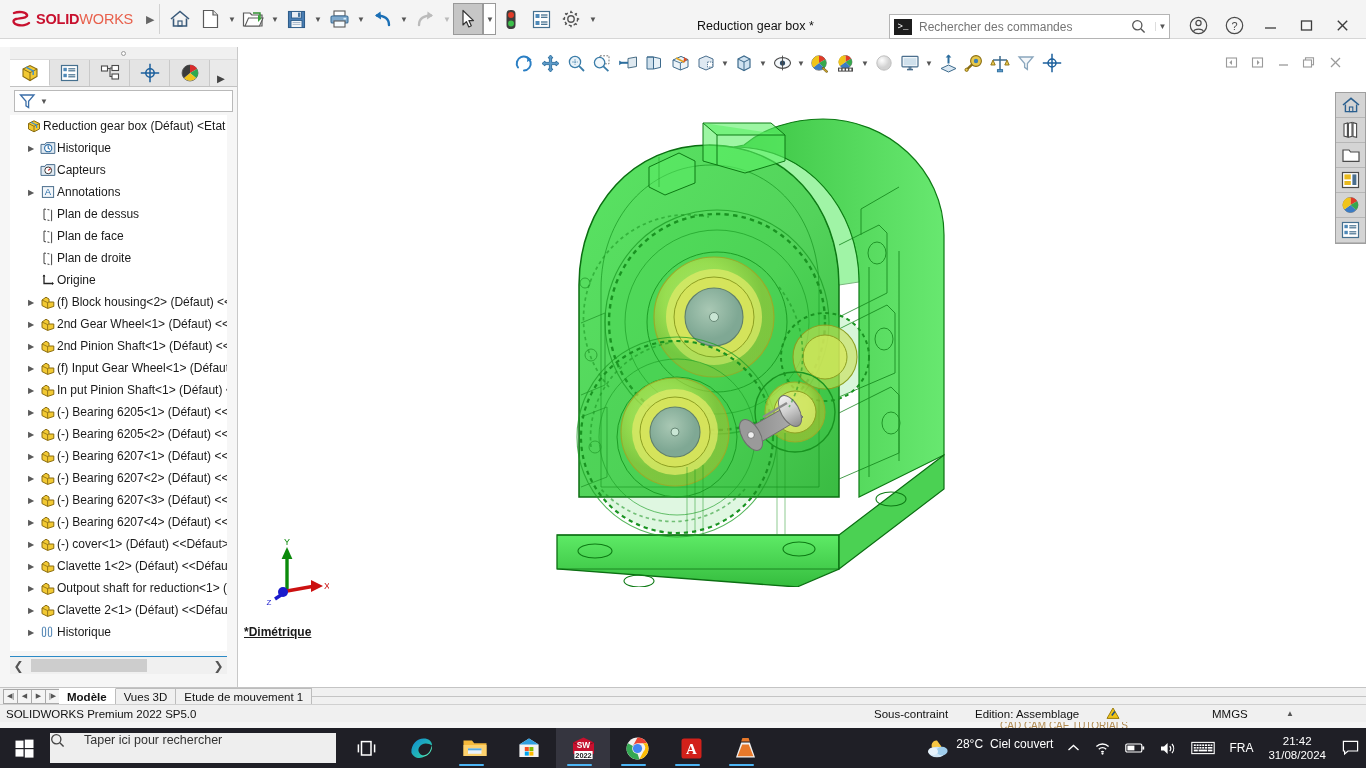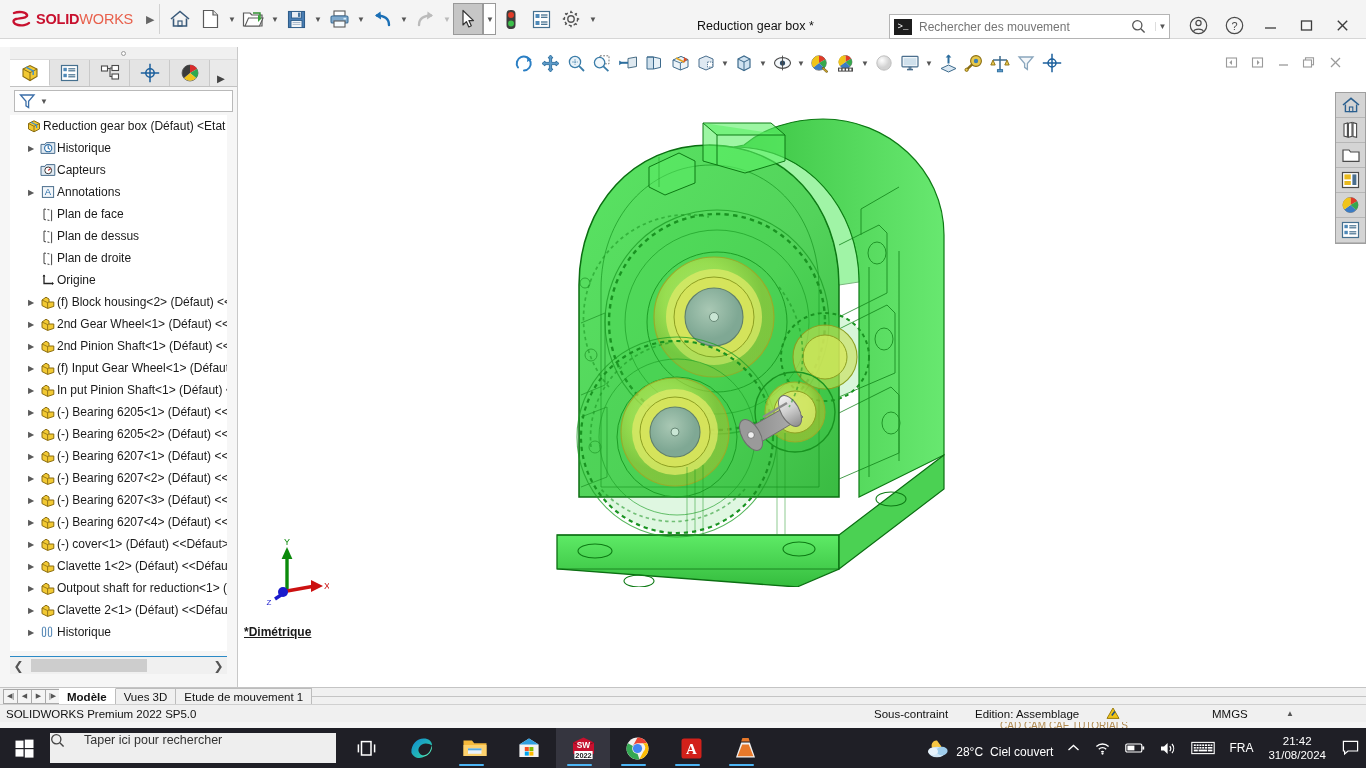--- a/index.html
+++ b/index.html
@@ -213,21 +213,21 @@
   .tb-app {
     width: 54px; height: 40px; display: flex; align-items: center; justify-content: center;
     position: relative;
   }
   .tb-app.active { background: #35353f; }
   .tb-app .runbar {
     position: absolute; bottom: 2px; left: 11px; width: 25px; height: 2.5px;
     background: #4cb5f5; border-radius: 2px;
   }
   .tray { position: absolute; right: 0; top: 0; height: 40px; display: flex; align-items: center; color: #fff; }
-  .tray-item { padding: 0 7px; font-size: 12px; display: flex; align-items: flex-end; }
+  .tray-item { padding: 0 7px; font-size: 12px; display: flex; align-items: flex-start; }
   .clock { text-align: center; line-height: 1.25; font-size: 11.5px; padding: 0 8px; }
   .notif { width: 32px; display: flex; align-items: center; justify-content: center; }
 
   svg { display: block; }
 </style>
 </head>
 <body>
 
 <div id="app">
 
@@ -348,21 +348,21 @@
           </g>
         </svg>
       </div>
       <div class="tb-caret">▼</div>
     </div>
 
     <div class="doc-title">Reduction gear box *</div>
 
     <div class="searchbox">
       <div class="search-cmd-icon">&gt;_</div>
-      <div class="search-placeholder">Rechercher des mouvement</div>
+      <div class="search-placeholder">Rechercher des commandes</div>
       <div class="search-magnify">
         <svg width="15" height="15" viewBox="0 0 15 15">
           <circle cx="6.3" cy="6.3" r="4.6" fill="none" stroke="#555" stroke-width="1.3"></circle>
           <line x1="9.8" y1="9.8" x2="13.6" y2="13.6" stroke="#555" stroke-width="1.4"></line>
         </svg>
       </div>
       <div class="search-caret">▼</div>
     </div>
 
     <div class="win-ctrls">
@@ -508,32 +508,32 @@
       </div>
 
       <div class="tnode lvl2">
         <span class="t-exp"></span>
         <span class="t-ico">
           <svg width="14" height="15" viewBox="0 0 14 15">
             <path d="M3,2 L3,12.5 M10.6,3.2 L10.6,13.8" stroke="#444" stroke-width="1"></path>
             <path d="M3,2 L10.6,3.2 M3,12.5 L10.6,13.8" stroke="#444" stroke-width="1" stroke-dasharray="2 1.5"></path>
           </svg>
         </span>
-        <span class="t-lbl">Plan de face</span>
+        <span class="t-lbl">Plan de dessus</span>
       </div>
 
       <div class="tnode lvl2">
         <span class="t-exp"></span>
         <span class="t-ico">
           <svg width="14" height="15" viewBox="0 0 14 15">
             <path d="M3,2 L3,12.5 M10.6,3.2 L10.6,13.8" stroke="#444" stroke-width="1"></path>
             <path d="M3,2 L10.6,3.2 M3,12.5 L10.6,13.8" stroke="#444" stroke-width="1" stroke-dasharray="2 1.5"></path>
           </svg>
         </span>
-        <span class="t-lbl">Plan de dessus</span>
+        <span class="t-lbl">Plan de face</span>
       </div>
 
       <div class="tnode lvl2">
         <span class="t-exp"></span>
         <span class="t-ico">
           <svg width="14" height="15" viewBox="0 0 14 15">
             <path d="M3,2 L3,12.5 M10.6,3.2 L10.6,13.8" stroke="#444" stroke-width="1"></path>
             <path d="M3,2 L10.6,3.2 M3,12.5 L10.6,13.8" stroke="#444" stroke-width="1" stroke-dasharray="2 1.5"></path>
           </svg>
         </span>

